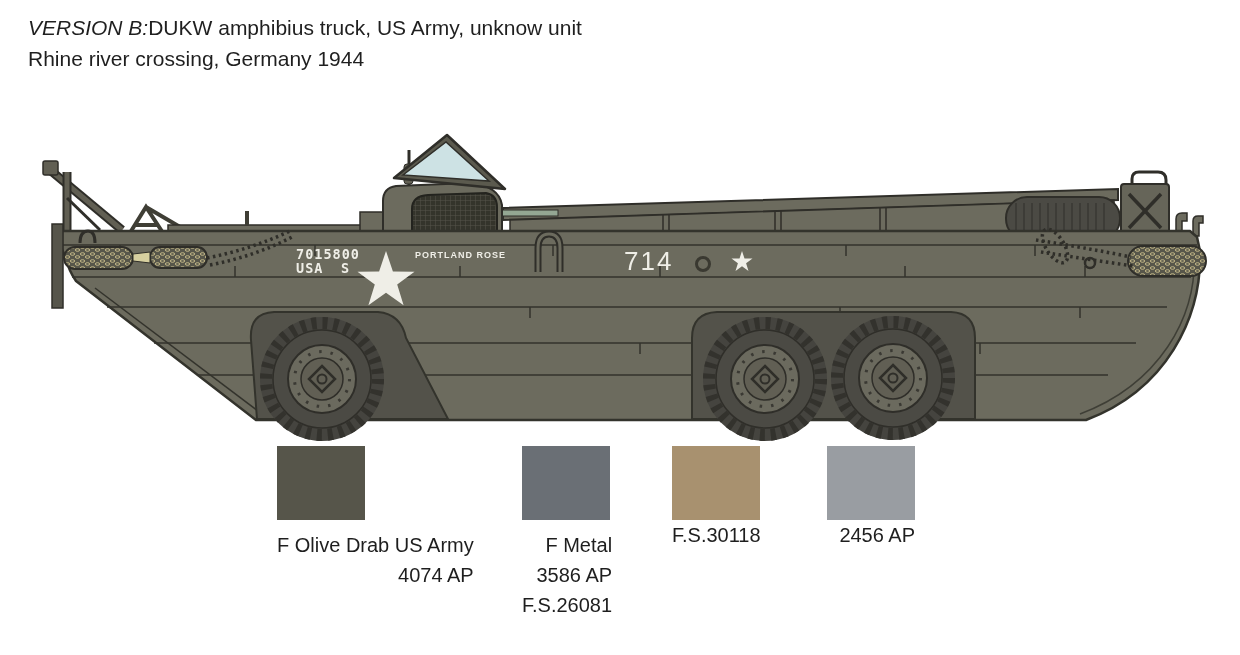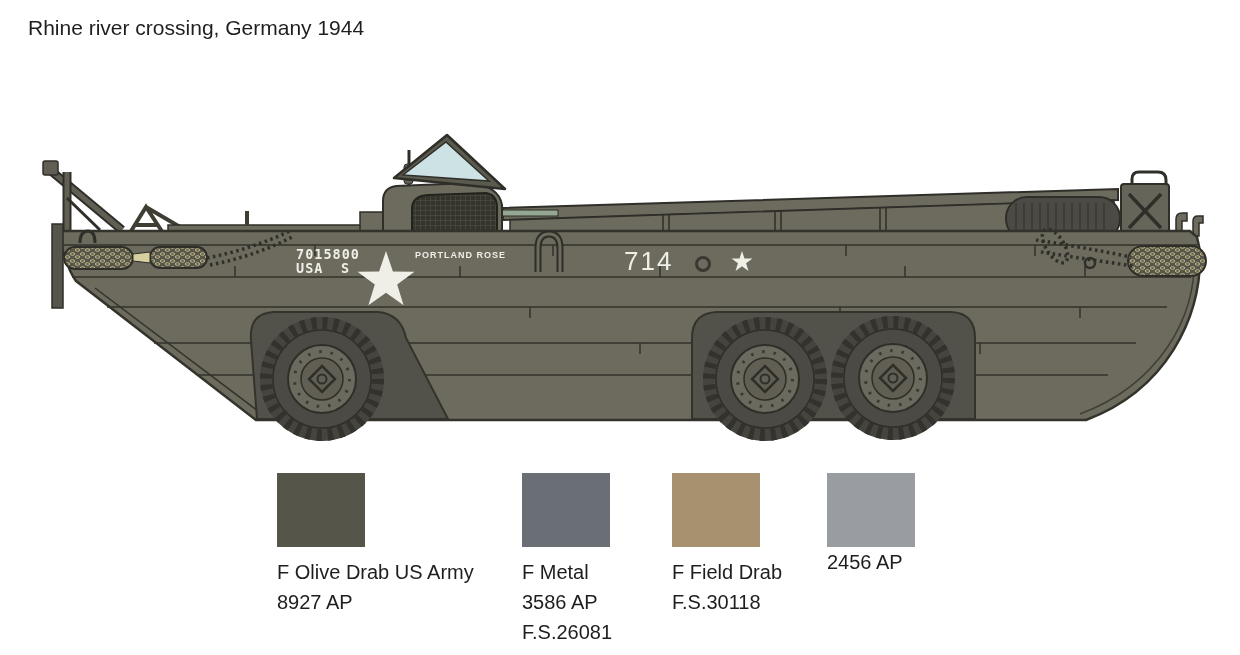--- a/index.html
+++ b/index.html
@@ -14,31 +14,32 @@
   .title{position:absolute;left:28px;top:12px;color:#1f1f1f;font-size:21px;line-height:31px;}
   .title .it{font-style:italic;}
 
   
   svg.illu{position:absolute;left:0;top:0;}
   .reg{font:bold 13.5px "DejaVu Sans Mono",monospace;letter-spacing:1px;}
   .shipname{font:bold 9px "Liberation Sans",sans-serif;letter-spacing:1px;}
   .hullnum{font:normal 26px "Liberation Sans",sans-serif;letter-spacing:2px;}
 
   
-  .swatch{position:absolute;top:473px;white-space:nowrap;}
+  .swatch{position:absolute;top:446px;white-space:nowrap;text-align:right;}
   .chip{width:88px;height:74px;}
   .sname,.scode,.sfs{font-size:20px;line-height:30px;color:#1e1e1e;}
   .sname{margin-top:10px;}
 </style>
 </head>
 <body>
 
 <div class="sheet">
 
   <div class="title">
+    <div><span class="it">VERSION B:</span><span>DUKW amphibius truck, US Army, unknow unit</span></div>
     <div>Rhine river crossing, Germany 1944</div>
   </div>
 
   <svg class="illu" width="1240" height="655" viewBox="0 0 1240 655">
     <defs>
       <pattern id="netp" width="10" height="7" patternUnits="userSpaceOnUse">
         <rect width="10" height="7" fill="#57564a"></rect>
         <ellipse cx="2.5" cy="2" rx="2.2" ry="1.3" fill="none" stroke="#c9bd8a" stroke-width="0.9"></ellipse>
         <ellipse cx="7.5" cy="5" rx="2.2" ry="1.3" fill="none" stroke="#c9bd8a" stroke-width="0.9"></ellipse>
       </pattern>
@@ -154,31 +155,30 @@
       <text class="hullnum" x="624" y="270">714</text>
       <path d="M742,251 L744.5,258.5 L752.5,258.6 L746.1,263.3 L748.5,270.9 L742,266.3 L735.5,270.9 L737.9,263.3 L731.5,258.6 L739.5,258.5 Z"></path>
     </g>
     <circle cx="703" cy="264" r="6.5" fill="none" stroke="#3a3931" stroke-width="3"></circle>
   </svg>
 
   <div>
     <div class="swatch" style="left:277px">
       <div class="chip" style="background: rgb(86, 85, 74);"></div>
       <div class="sname">F Olive Drab US Army</div>
-      <div class="scode">8927 AP</div>
+      <div class="scode">4074 AP</div>
     </div>
     <div class="swatch" style="left:522px">
       <div class="chip" style="background: rgb(106, 111, 117);"></div>
       <div class="sname">F Metal</div>
       <div class="scode">3586 AP</div>
       <div class="sfs">F.S.26081</div>
     </div>
     <div class="swatch" style="left:672px">
       <div class="chip" style="background: rgb(168, 145, 111);"></div>
-      <div class="sname">F Field Drab</div>
       <div class="sfs">F.S.30118</div>
     </div>
     <div class="swatch" style="left:827px">
       <div class="chip" style="background: rgb(153, 157, 162);"></div>
       <div class="scode">2456 AP</div>
     </div>
   </div>
 
 </div>
 

